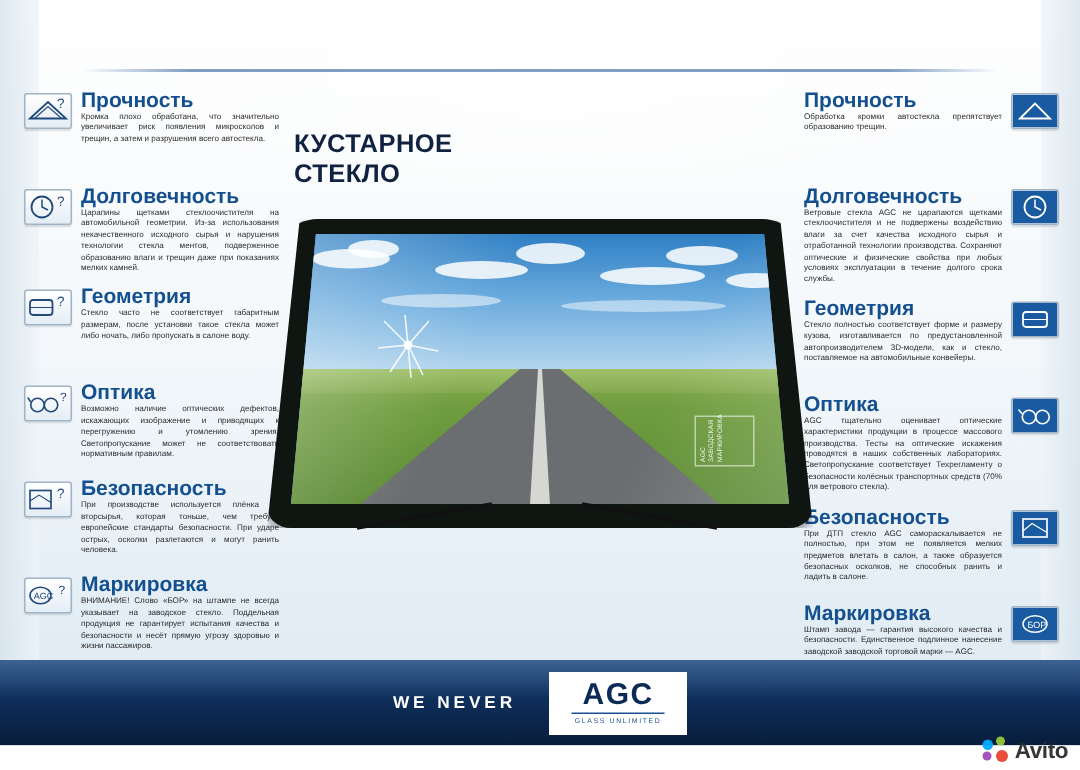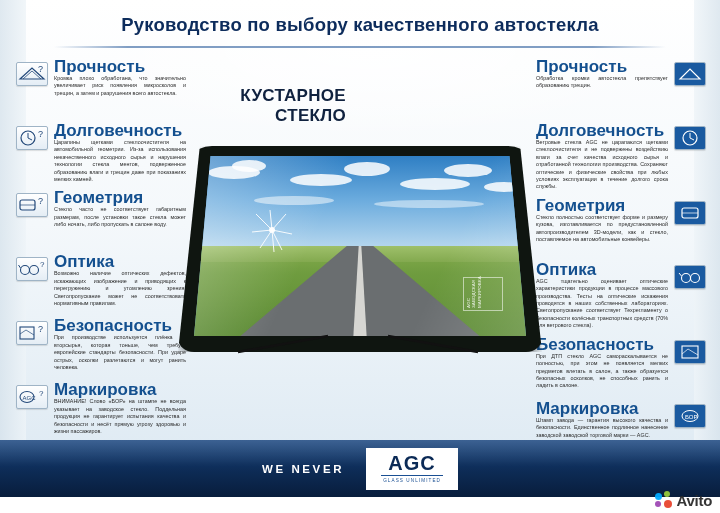--- a/index.html
+++ b/index.html
@@ -99,21 +99,21 @@
     box-shadow: 0 1px 1px rgba(0,0,0,.12);
     overflow: hidden;
   }
   .col.left  .feature .icon { left: 0; }
   .col.right .feature .icon { right: 0; }
 
   .feature .icon svg { display: block; }
 
   .feature h3 {
     margin: 0 0 2px 0;
-    font-size: 17px;
+    font-size: 14px;
     font-weight: bold;
     color: #14508f;
     line-height: 13px;
   }
   .feature p {
     margin: 0;
     font-size: 5.4px;
     line-height: 7.4px;
     color: #2a2a2a;
     text-align: justify;
@@ -124,21 +124,21 @@
   .col.right .feature p { margin-right: 38px; }
   .col.right .feature h3 { text-align: left; }
 
   
   .center-label {
     position: absolute;
     font-weight: bold;
     font-size: 17px;
     line-height: 20px;
     color: #0f3f7d;
-    text-align: right;
+    text-align: left;
     letter-spacing: .3px;
   }
   #label-left  { left: 196px; top: 86px; width: 150px; color: #10223f; }
   #label-right { left: 372px; top: 86px; width: 140px; color: #14508f; }
 
   
   #windshield {
     position: absolute;
     left: 178px;
     top: 146px;
@@ -336,21 +336,20 @@
 </style>
 </head>
 <body>
 
 <div id="page">
 
   <div id="card">
     <div class="edge-band"></div>
     <div class="edge-band right"></div>
 
-    <div id="title">Руководство по выбору качественного автостекла</div>
     <div id="title-rule"></div>
 
     <div class="col left">
 
       <div class="feature">
         <div class="icon">
           <svg width="30" height="22" viewBox="0 0 30 22">
             <path d="M3 16 L15 5 L27 16 Z" fill="none" stroke="#23497a" stroke-width="1.2"></path>
             <path d="M6 16 L15 8 L24 16" fill="none" stroke="#23497a" stroke-width="0.8"></path>
             <text x="21" y="9" font-size="9" fill="#23497a" font-family="Liberation Sans, sans-serif">?</text>

